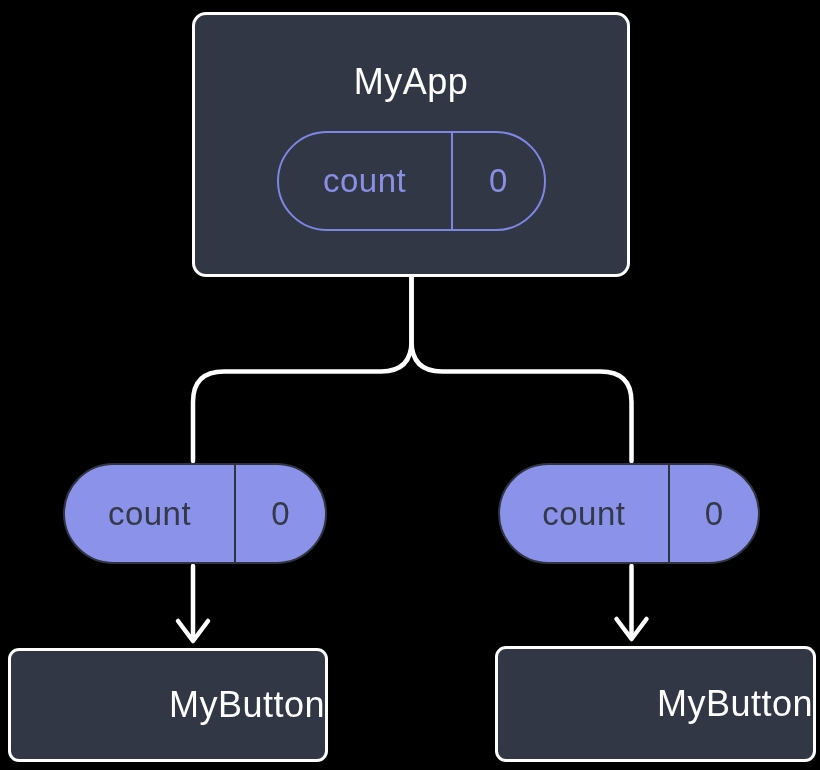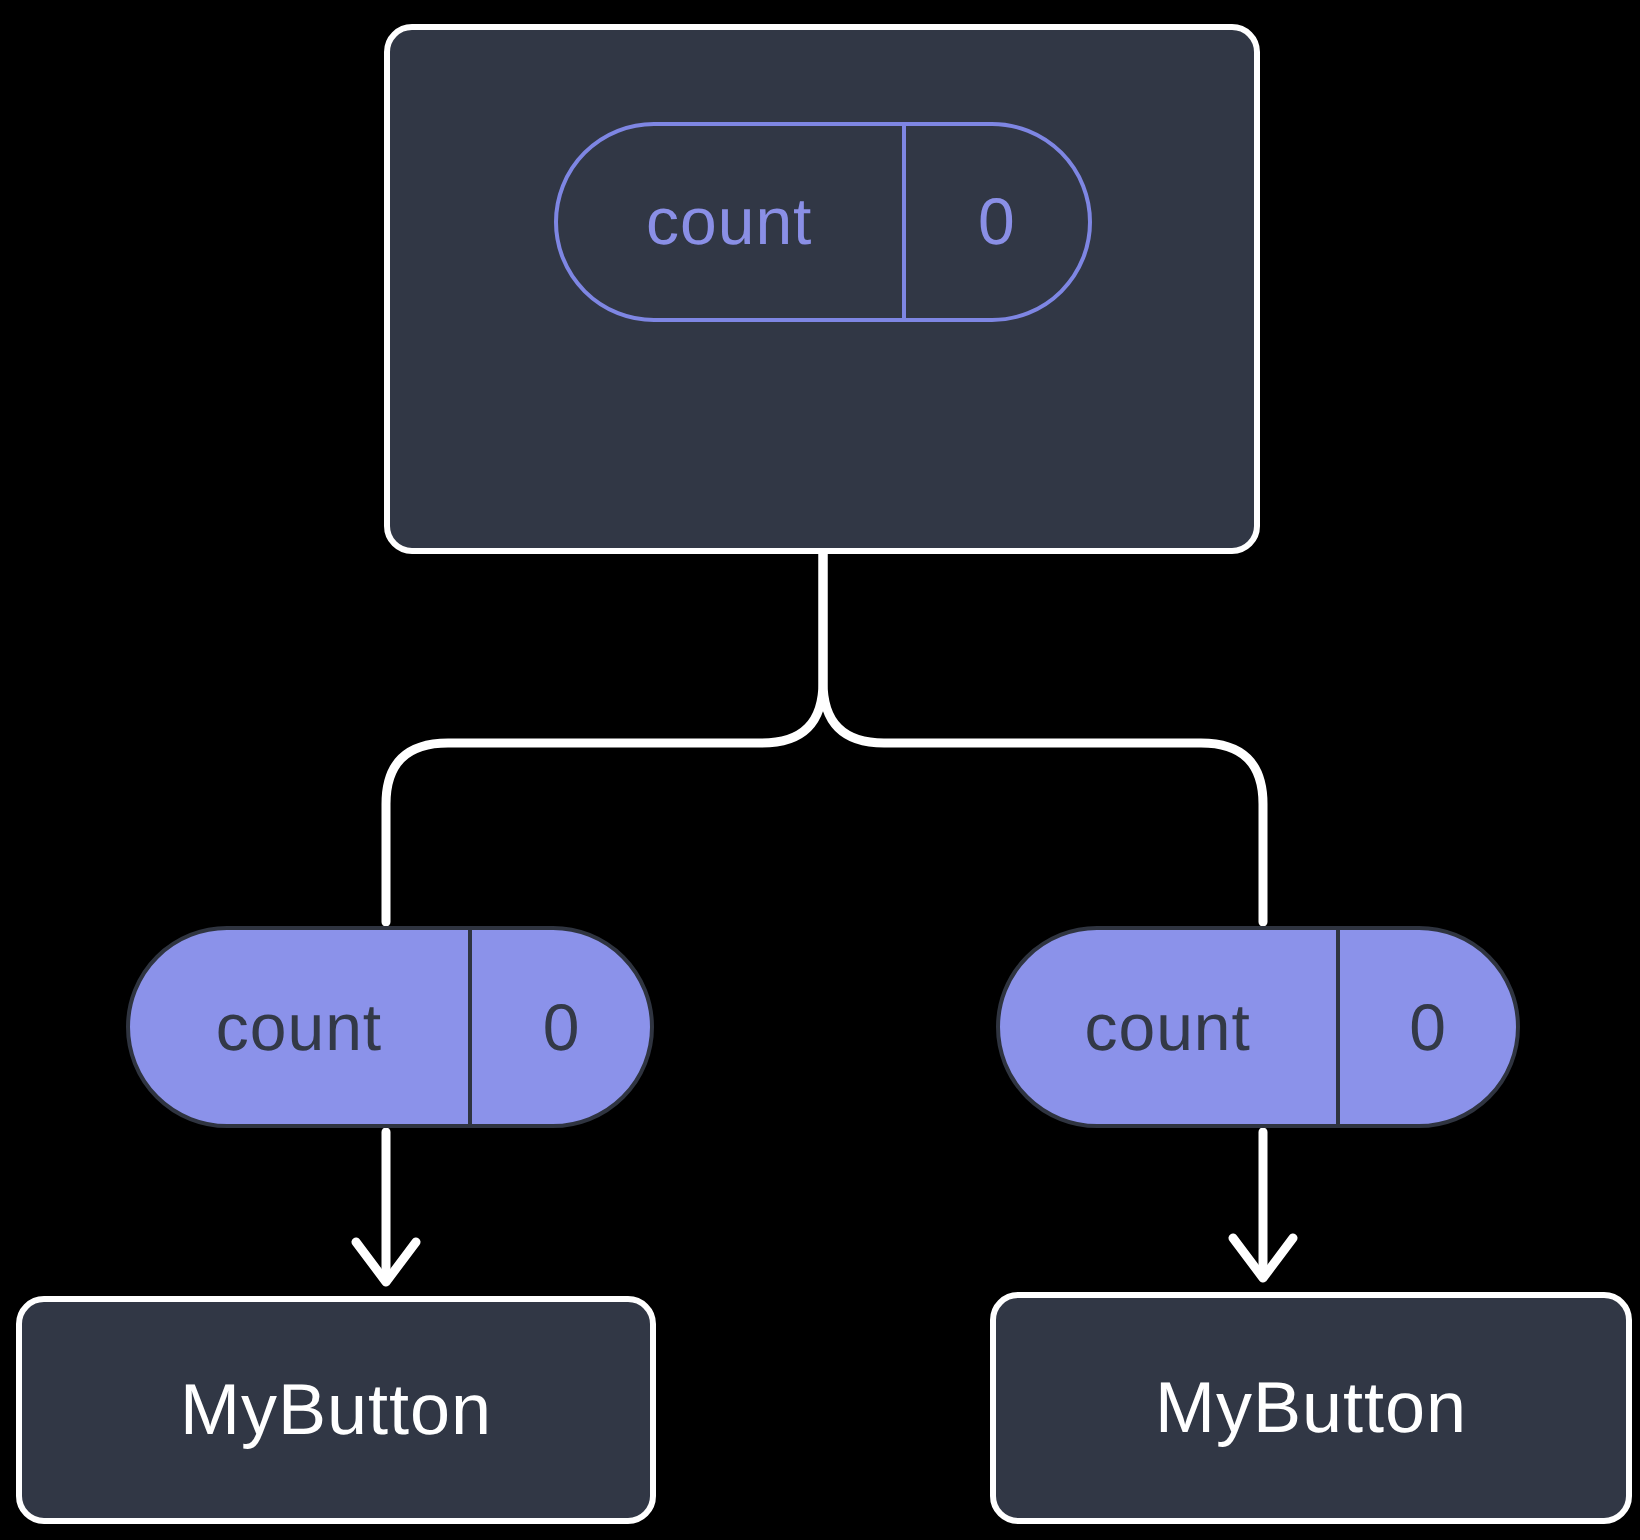--- a/index.html
+++ b/index.html
@@ -88,43 +88,45 @@
   }
   .pill-value {
     flex: 1;
     display: flex;
     align-items: center;
     justify-content: center;
   }
   .node-button {
     display: flex;
     align-items: center;
-    justify-content: center;
+    justify-content: flex-end;
     font-size: 35px;
     font-weight: 500;
     letter-spacing: 0.5px;
+    border-radius: 11px;
   }
   .node-button-left  { left: 8px;   top: 648px; width: 320px; height: 114px; }
   .node-button-right { left: 495px; top: 646px; width: 321px; height: 116px; }
 </style>
 </head>
 <body>
 
 <div class="canvas">
 
   <svg class="connectors" viewBox="0 0 820 770" aria-hidden="true">
     <path d="M 411.5 277 L 411.5 341 Q 411.5 371.5 381 371.5 L 224 371.5 Q 193 371.5 193 402 L 193 461"></path>
     <path d="M 411.5 277 L 411.5 341 Q 411.5 371.5 442 371.5 L 600.5 371.5 Q 631.5 371.5 631.5 402 L 631.5 461"></path>
     <path d="M 193 566 L 193 637"></path>
     <path d="M 178 621 L 193 641 L 208 621"></path>
     <path d="M 631.5 566 L 631.5 635"></path>
     <path d="M 616.5 619 L 631.5 639 L 646.5 619"></path>
   </svg>
 
   <div class="node node-root">
+    <div class="node-title">MyApp</div>
     <div class="pill pill-outline">
       <div class="pill-label">count</div>
       <div class="pill-value">0</div>
     </div>
   </div>
 
   <div class="pill pill-solid pill-solid-left">
     <div class="pill-label">count</div>
     <div class="pill-value">0</div>
   </div>

